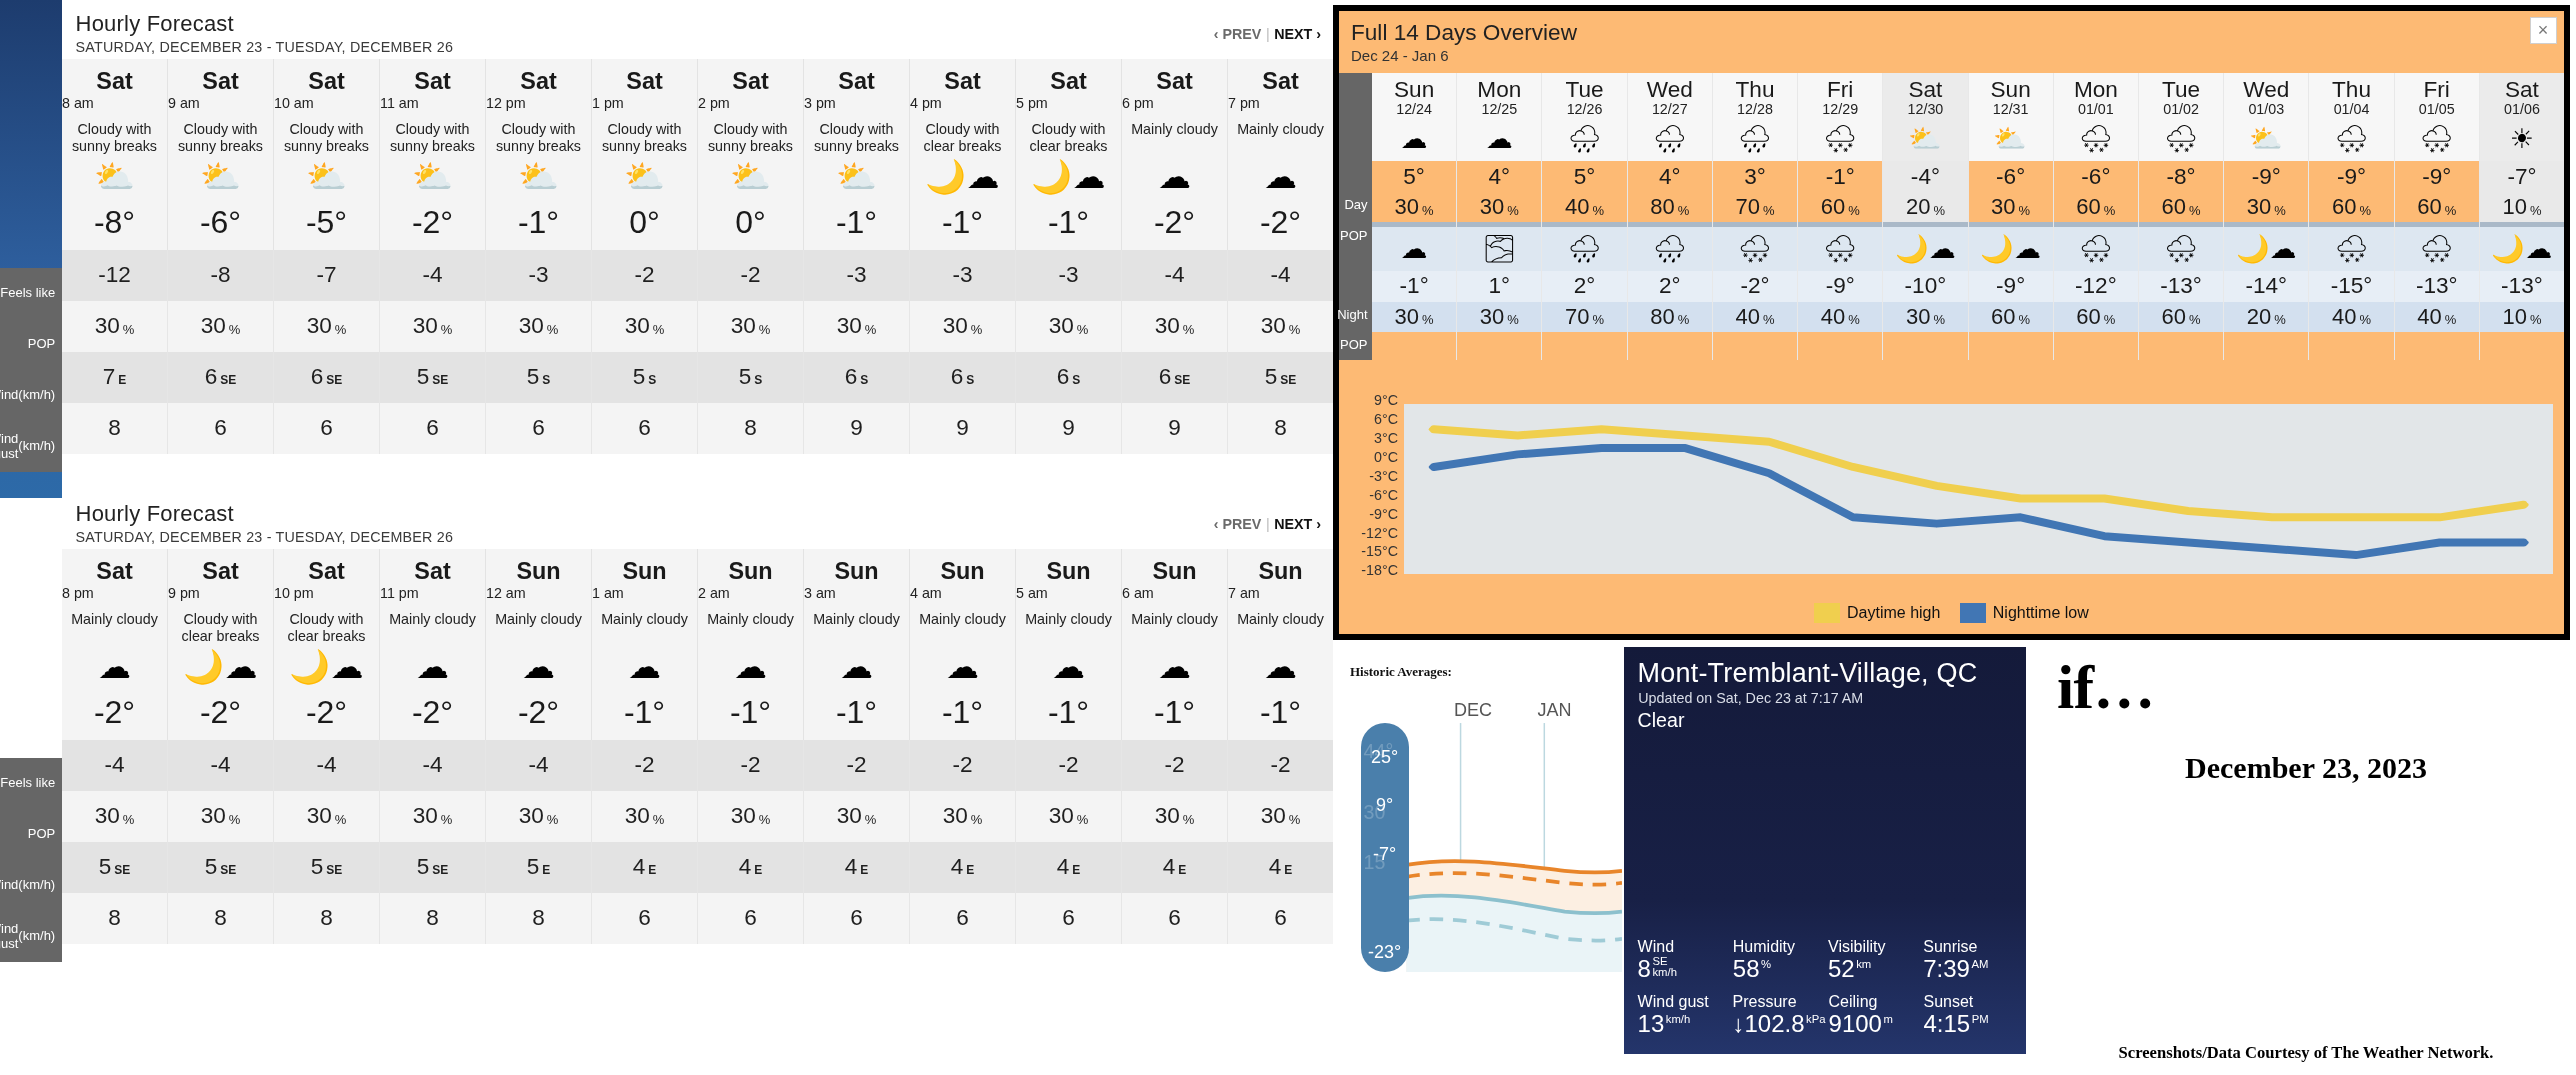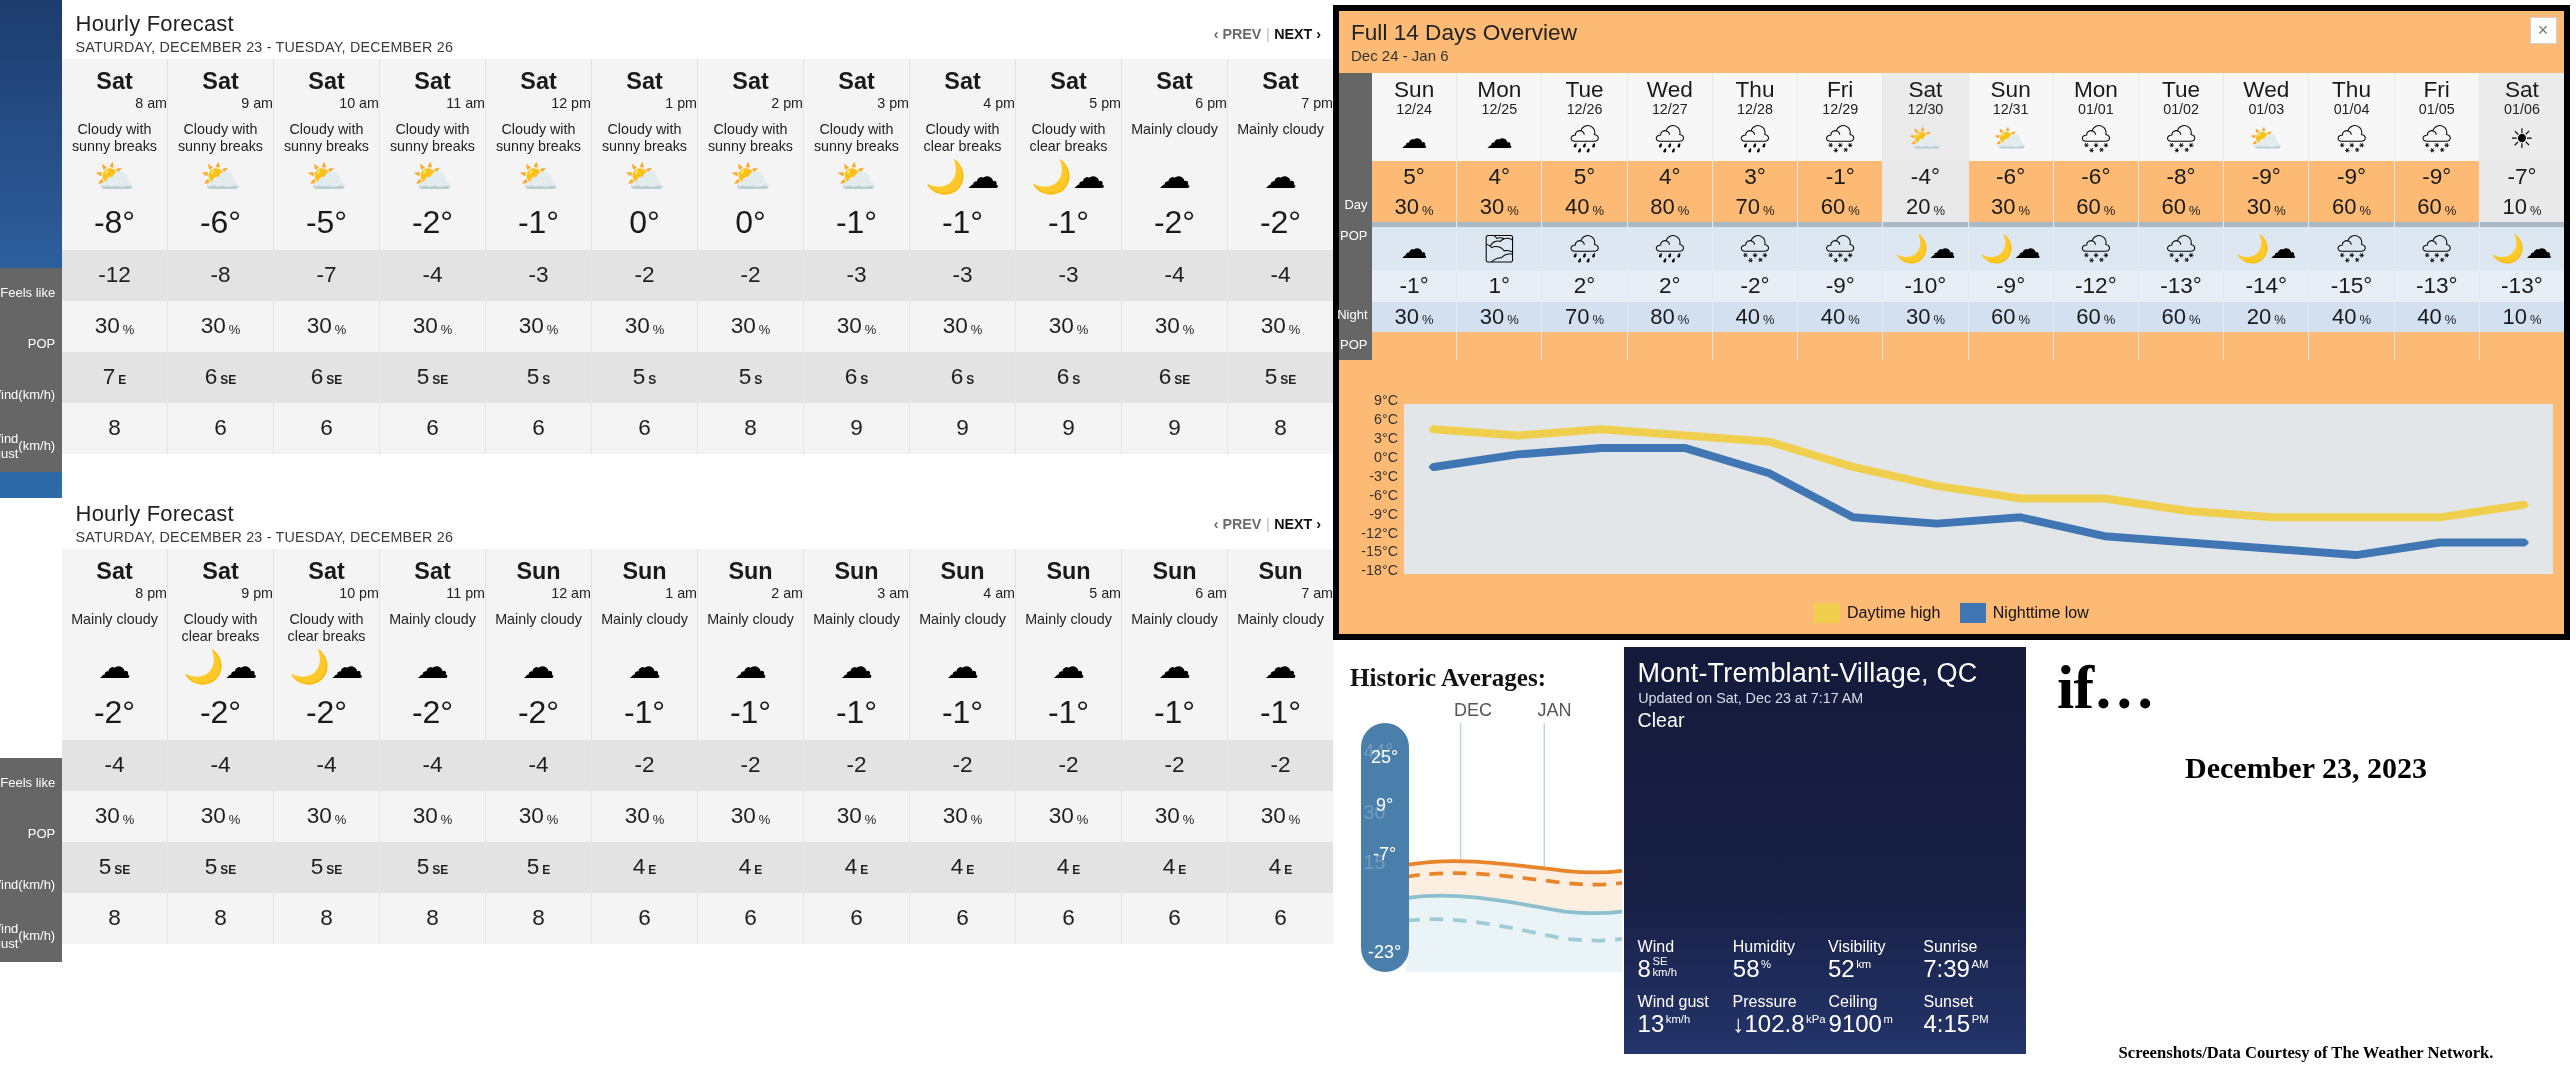--- a/index.html
+++ b/index.html
@@ -18,21 +18,21 @@
   .hp-title { font-size:22px; color:#222; font-weight:400; letter-spacing:0.2px; }
   .hp-sub { font-size:14.3px; color:#3a3a3a; letter-spacing:0.2px; margin-top:2.3px; }
   .hp-nav { position:absolute; right:12px; top:26px; font-size:14.3px; font-weight:bold; color:#111; }
   .hp-nav .prev { color:#6b6b6b; }
   .hp-nav .sep { color:#bbb; font-weight:normal; padding:0 4.5px; }
 
   .hgrid { display:flex; }
   .hcol { flex:1 1 0; min-width:0; border-right:0.8px solid #e3e3e3; }
   .hcol:last-child { border-right:none; }
   .c-day { text-align:center; font-size:23.4px; font-weight:bold; color:#1a1a1a; padding-top:9.8px; line-height:1.05; }
-  .c-hour { text-align:right; font-size:14.3px; color:#222; padding-top:1.5px; }
+  .c-hour { text-align:left; font-size:14.3px; color:#222; padding-top:1.5px; }
   .c-cond { text-align:center; font-size:14.3px; color:#222; line-height:1.22; height:39px; padding:9.8px 4.5px 0 4.5px; }
   .c-icon { height:54px; display:flex; align-items:center; justify-content:center; font-size:33px; line-height:1; }
   .c-temp { text-align:center; font-size:32px; color:#1a1a1a; padding-bottom:9px; font-weight:400; }
   .hcells { display:flex; }
   .hcell { flex:1 1 0; min-width:0; text-align:center; border-right:0.8px solid #e6e6e6; }
   .hcell:last-child { border-right:none; }
   .row-a { background:#e3e3e3; }
   .row-b { background:#f4f4f4; }
   .hrow { height:51px; display:flex; align-items:center; justify-content:center;
     font-size:22.6px; color:#1f1f1f; }
@@ -76,21 +76,21 @@
   .chart-area { position:absolute; left:65px; right:10.6px; top:4.5px; height:170px; background:#e2e6e8; }
   .yax { position:absolute; left:3px; top:0; width:59px; height:175px; }
   .ytick { position:absolute; right:3px; font-size:14.3px; color:#333; transform:translateY(-50%); }
   .legend { position:absolute; bottom:10.6px; left:0; right:0; display:flex;
     justify-content:center; gap:19.6px; align-items:center; }
   .lg { display:flex; align-items:center; gap:6.8px; font-size:16px; color:#111; }
   .lg-sw { width:26px; height:19.6px; }
 
   
   .hist { position:absolute; left:1350px; top:664px; width:271px; height:324px; background:#fff; }
-  .hist-title { font-family:"Liberation Serif", serif; font-weight:bold; font-size:25px; color:#111; }
+  .hist-title { font-family:"Liberation Serif", serif; font-weight:bold; font-size:13px; color:#111; }
   .hist-months { position:absolute; left:104px; top:36px; width:167px; display:flex; }
   .hist-m { font-size:18px; color:#555; width:84px; }
   .hist-graph { position:absolute; left:10.6px; top:59px; width:261px; height:249px; }
   .thermo { position:absolute; left:0; top:0; width:48px; height:249px;
     background:#4a7fab; border-radius:24px; }
   .thermo .t { position:absolute; left:0; width:48px; text-align:center; color:#fff; font-size:18px; }
   .thermo .ghost { color:rgba(255,255,255,.22); font-size:19.6px; text-align:left; padding-left:3px; }
 
   
   .cc { position:absolute; left:1624px; top:647px; width:402px; height:407px;

